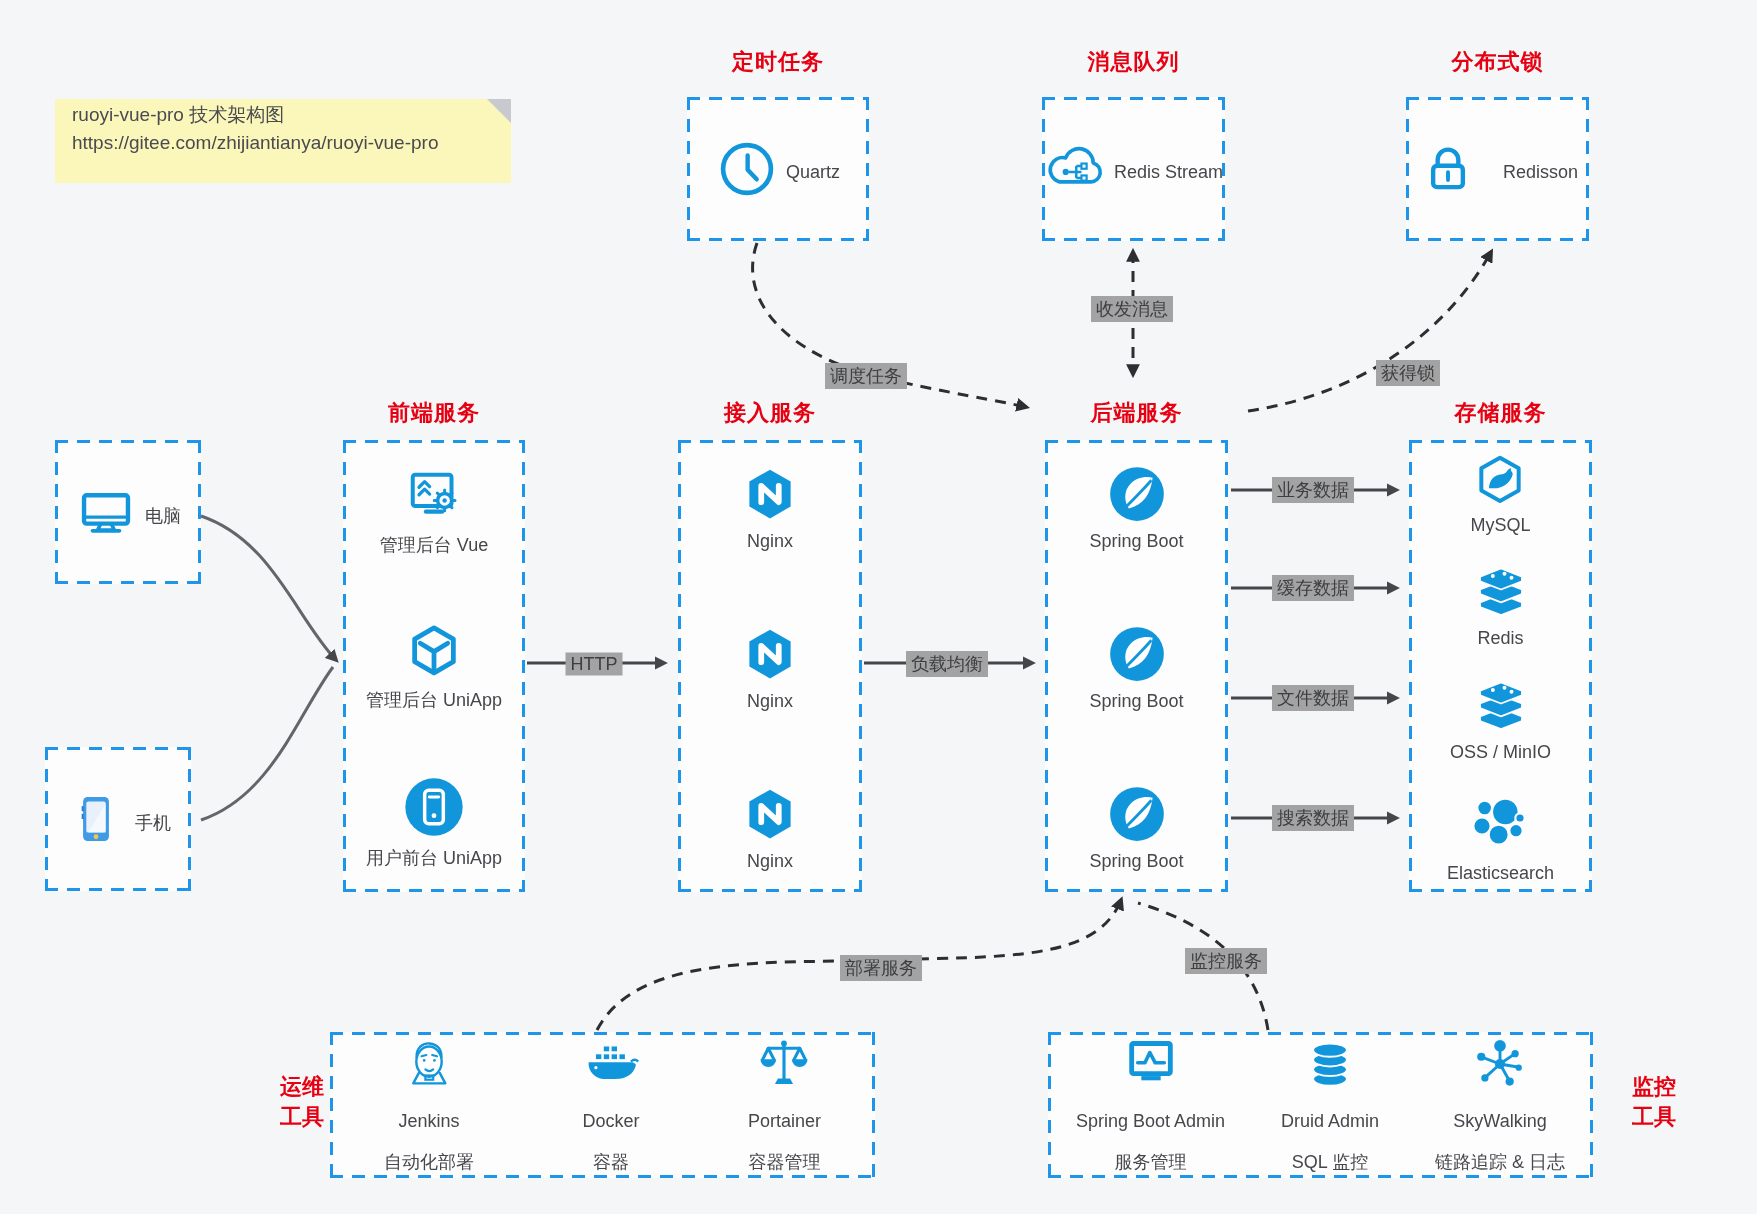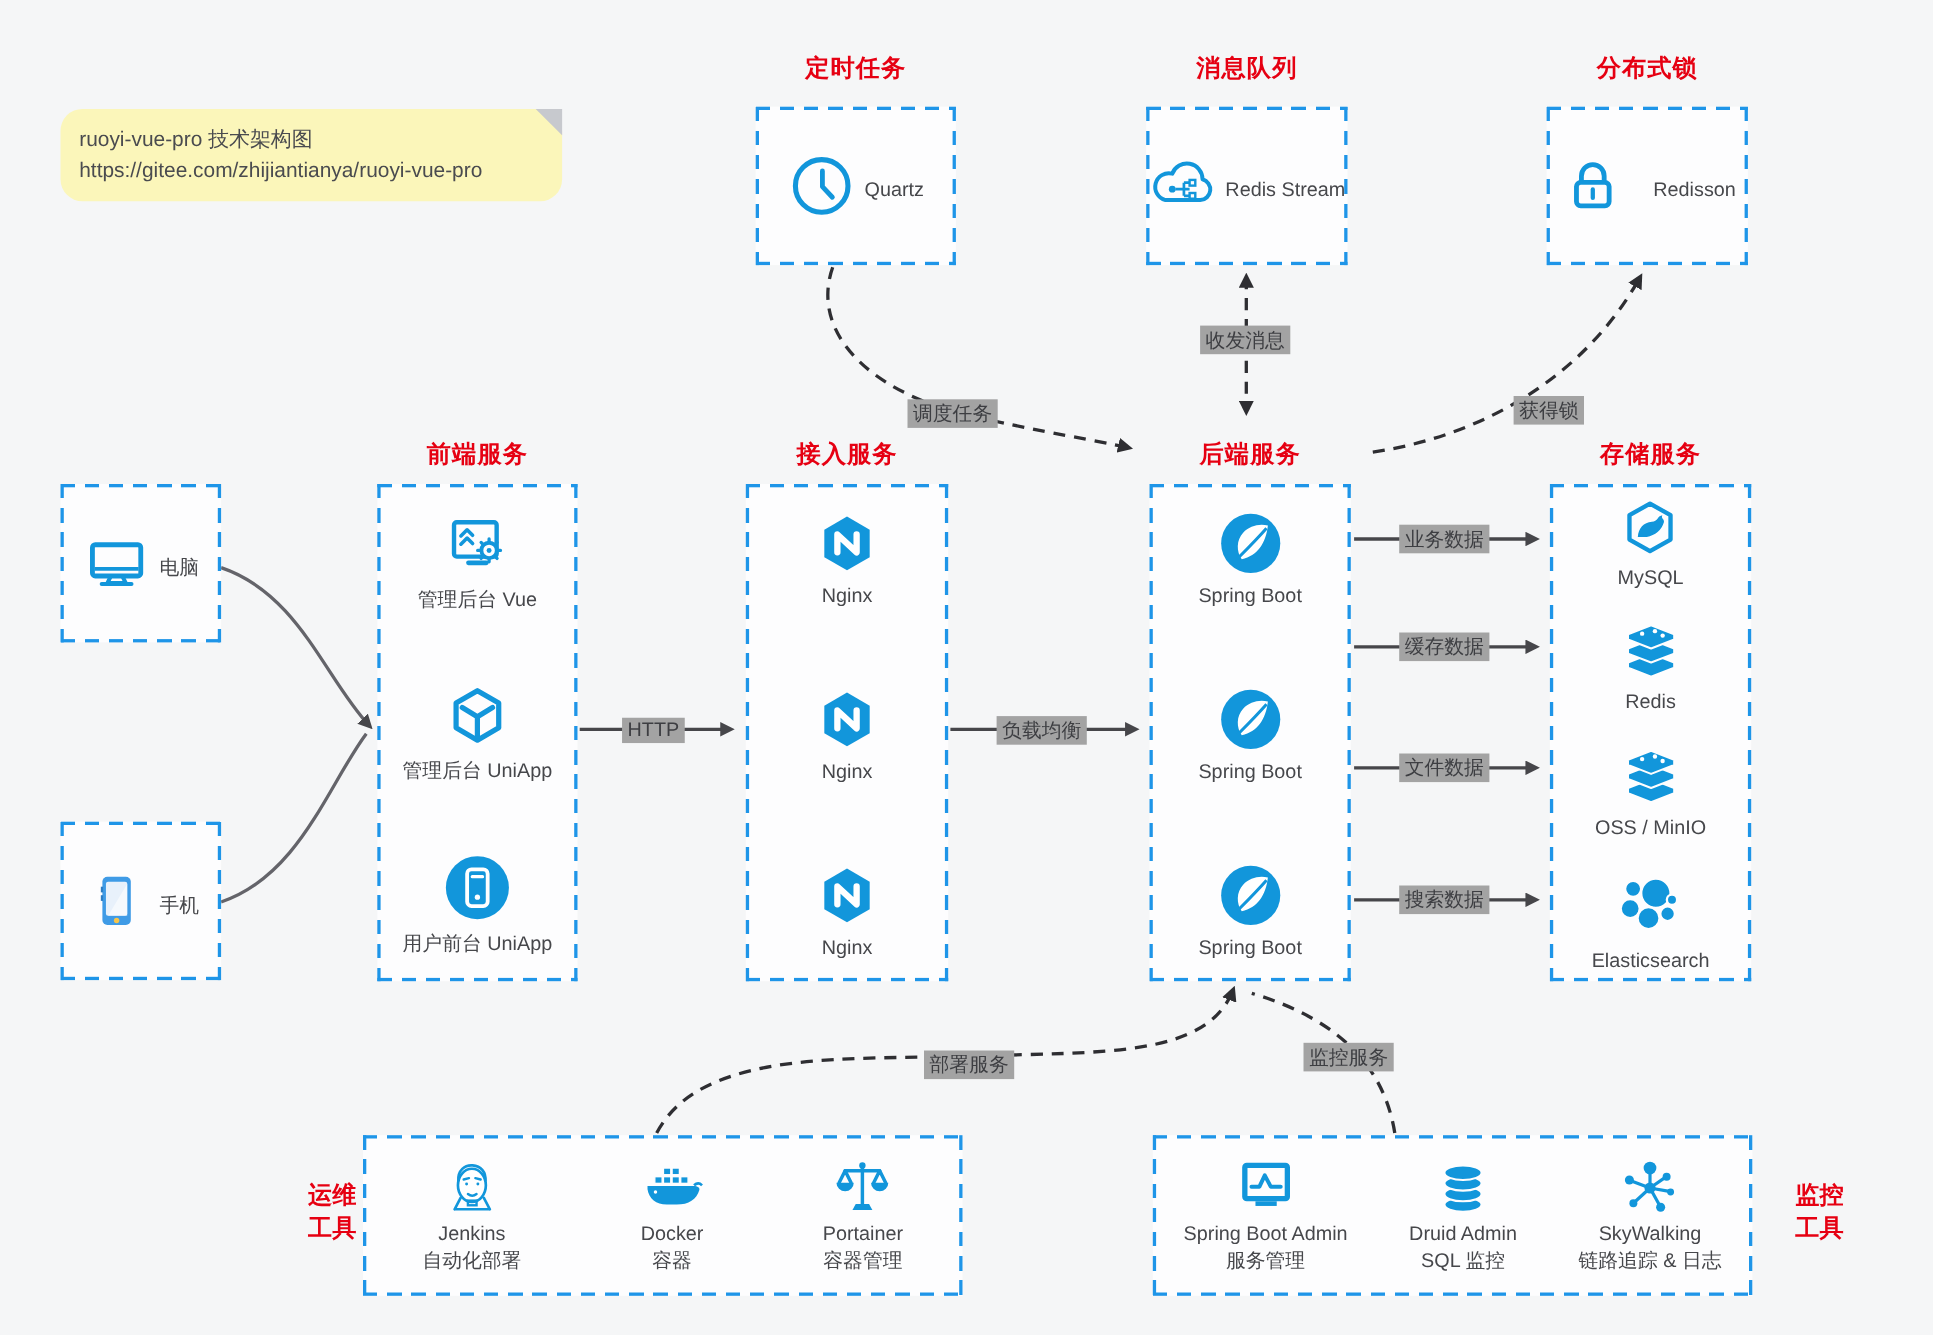--- a/index.html
+++ b/index.html
@@ -18,26 +18,26 @@
     background-repeat:no-repeat;}
   .col{display:flex;flex-direction:column;align-items:center;justify-content:space-between;}
   .cbox{display:flex;flex-direction:row;align-items:center;justify-content:center;}
   .row{display:flex;flex-direction:row;align-items:center;justify-content:space-around;}
   .sec-title{position:absolute;color:var(--red);font-weight:bold;font-size:22px;text-align:center;
              z-index:2;letter-spacing:1px;white-space:nowrap;}
   .side-title{position:absolute;color:var(--red);font-weight:bold;font-size:22px;line-height:30px;
               text-align:right;z-index:2;}
   .svc{display:flex;flex-direction:column;align-items:center;}
   .lb{font-size:18px;color:var(--ink);margin-top:7px;white-space:nowrap;}
-  .tool{display:flex;flex-direction:column;align-items:center;text-align:center;}
+  .tool{display:flex;flex-direction:column;align-items:center;text-align:center;gap:16px;}
   .tool .nm,.tool .ds{font-size:18px;color:var(--ink);line-height:25px;white-space:nowrap;}
   .elabel{position:absolute;transform:translate(-50%,-50%);font-size:18px;color:#3d3e42;
           background:#a3a3a3;padding:1px 5px;white-space:nowrap;z-index:3;}
   .note{position:absolute;left:55px;top:99px;width:456px;height:84px;background:#fbf6ba;
-        z-index:2;padding:15px 0 0 17px;box-sizing:border-box;border-radius:20px;}
+        z-index:2;padding:2px 0 0 17px;box-sizing:border-box;}
   .note .ln{font-size:19px;color:#4a4b4f;line-height:28px;}
   .note .fold{position:absolute;top:0;right:0;width:0;height:0;
               border-top:24px solid #c7c9ce;border-left:24px solid transparent;}
   .ic{width:60px;height:60px;display:block;}
   .ic62{width:62px;height:62px;} .ic56{width:56px;height:56px;} .ic64{width:64px;height:64px;}
   .ic58{width:58px;height:58px;}
 </style>
 </head>
 <body>
 
@@ -115,21 +115,21 @@
   <div class="dash cbox" style="left:55px;top:440px;width:146px;height:144px;gap:8px;">
     <svg class="ic ic62" viewBox="0 0 48 48">
       <rect x="7" y="11" width="34" height="22" rx="2" fill="none" stroke="#1296db" stroke-width="3.4"></rect>
       <path d="M8.5 28 h31" stroke="#1296db" stroke-width="2.6"></path>
       <path d="M20 33 l-2.5 5 h13 l-2.5 -5" fill="none" stroke="#1296db" stroke-width="2.8" stroke-linejoin="round"></path>
       <path d="M13.5 38.6 h21" stroke="#1296db" stroke-width="2.8" stroke-linecap="round"></path>
     </svg>
     <div class="lb">电脑</div>
   </div>
 
-  <div class="dash cbox" style="left:55px;top:747px;width:146px;height:144px;gap:8px;">
+  <div class="dash cbox" style="left:45px;top:747px;width:146px;height:144px;gap:8px;">
     <svg class="ic ic62" viewBox="0 0 48 48">
       <rect x="14" y="7" width="20" height="34" rx="3.5" fill="#3f9be6"></rect>
       <rect x="16.5" y="10.5" width="15" height="24" rx="1.5" fill="#e8f1fb"></rect>
       <path d="M18 34.5 L31.5 12 V34.5 Z" fill="#ffffff" opacity="0.55"></path>
       <circle cx="24" cy="37.8" r="1.9" fill="#f6c44a"></circle>
       <rect x="12.9" y="14" width="1.6" height="4" fill="#2d7dc4"></rect>
       <rect x="12.9" y="20" width="1.6" height="4" fill="#2d7dc4"></rect>
     </svg>
     <div class="lb">手机</div>
   </div>

